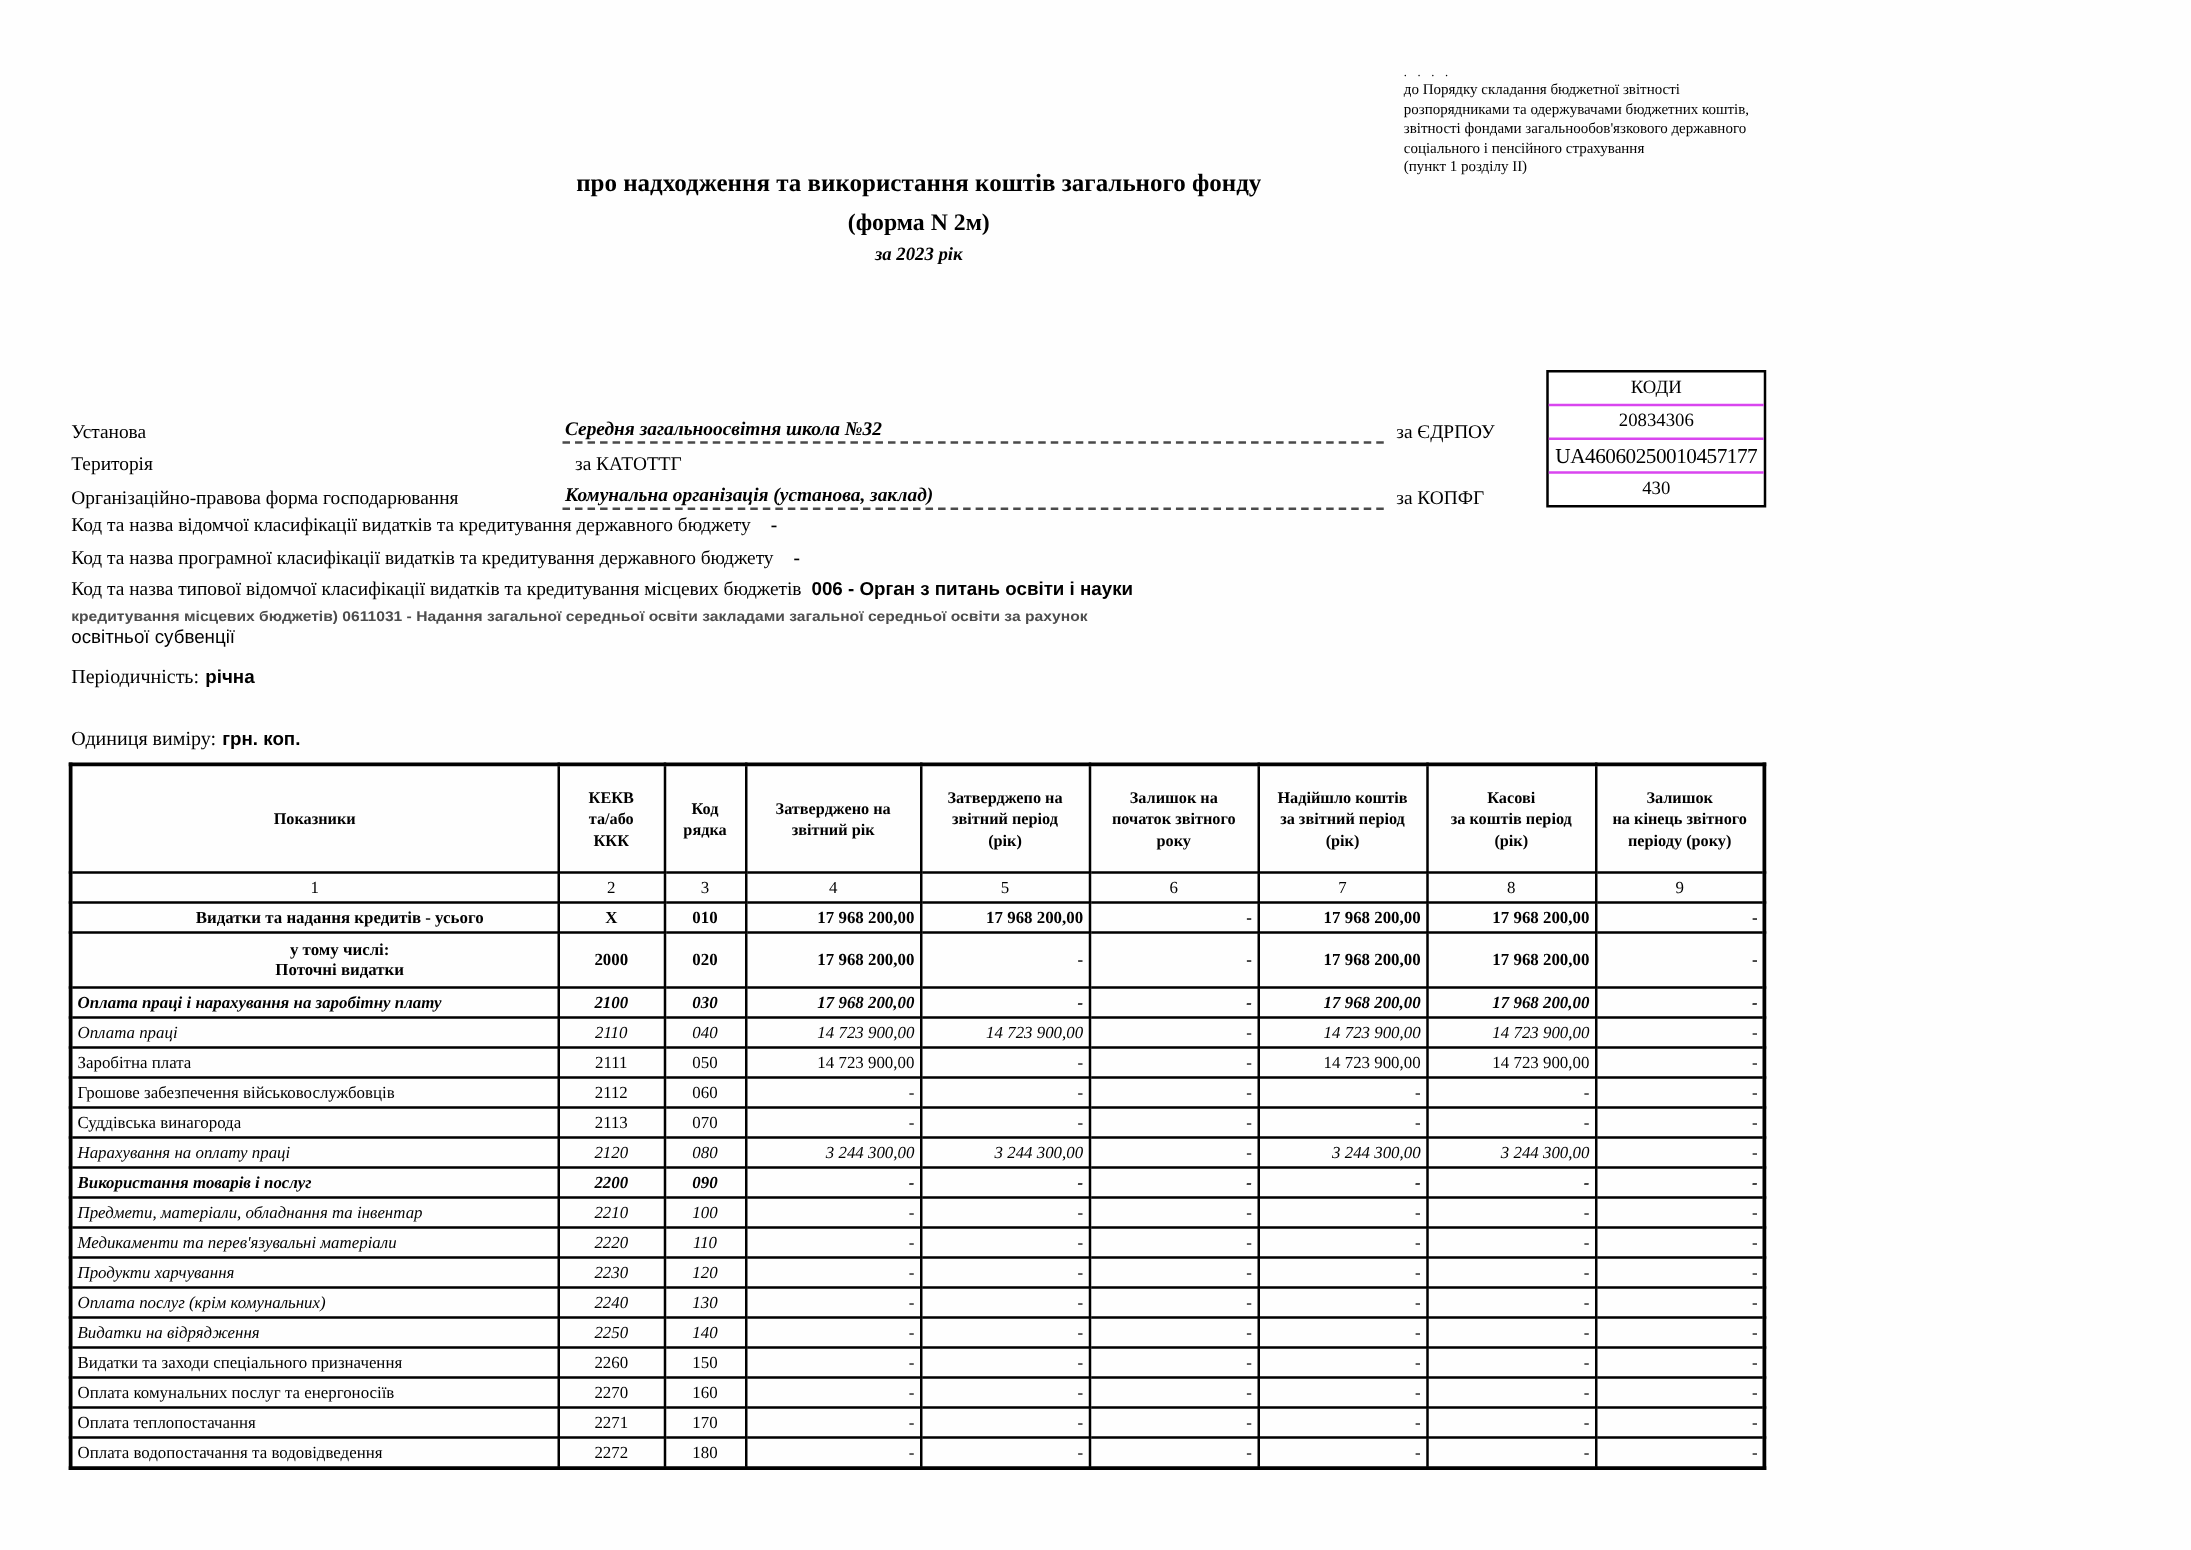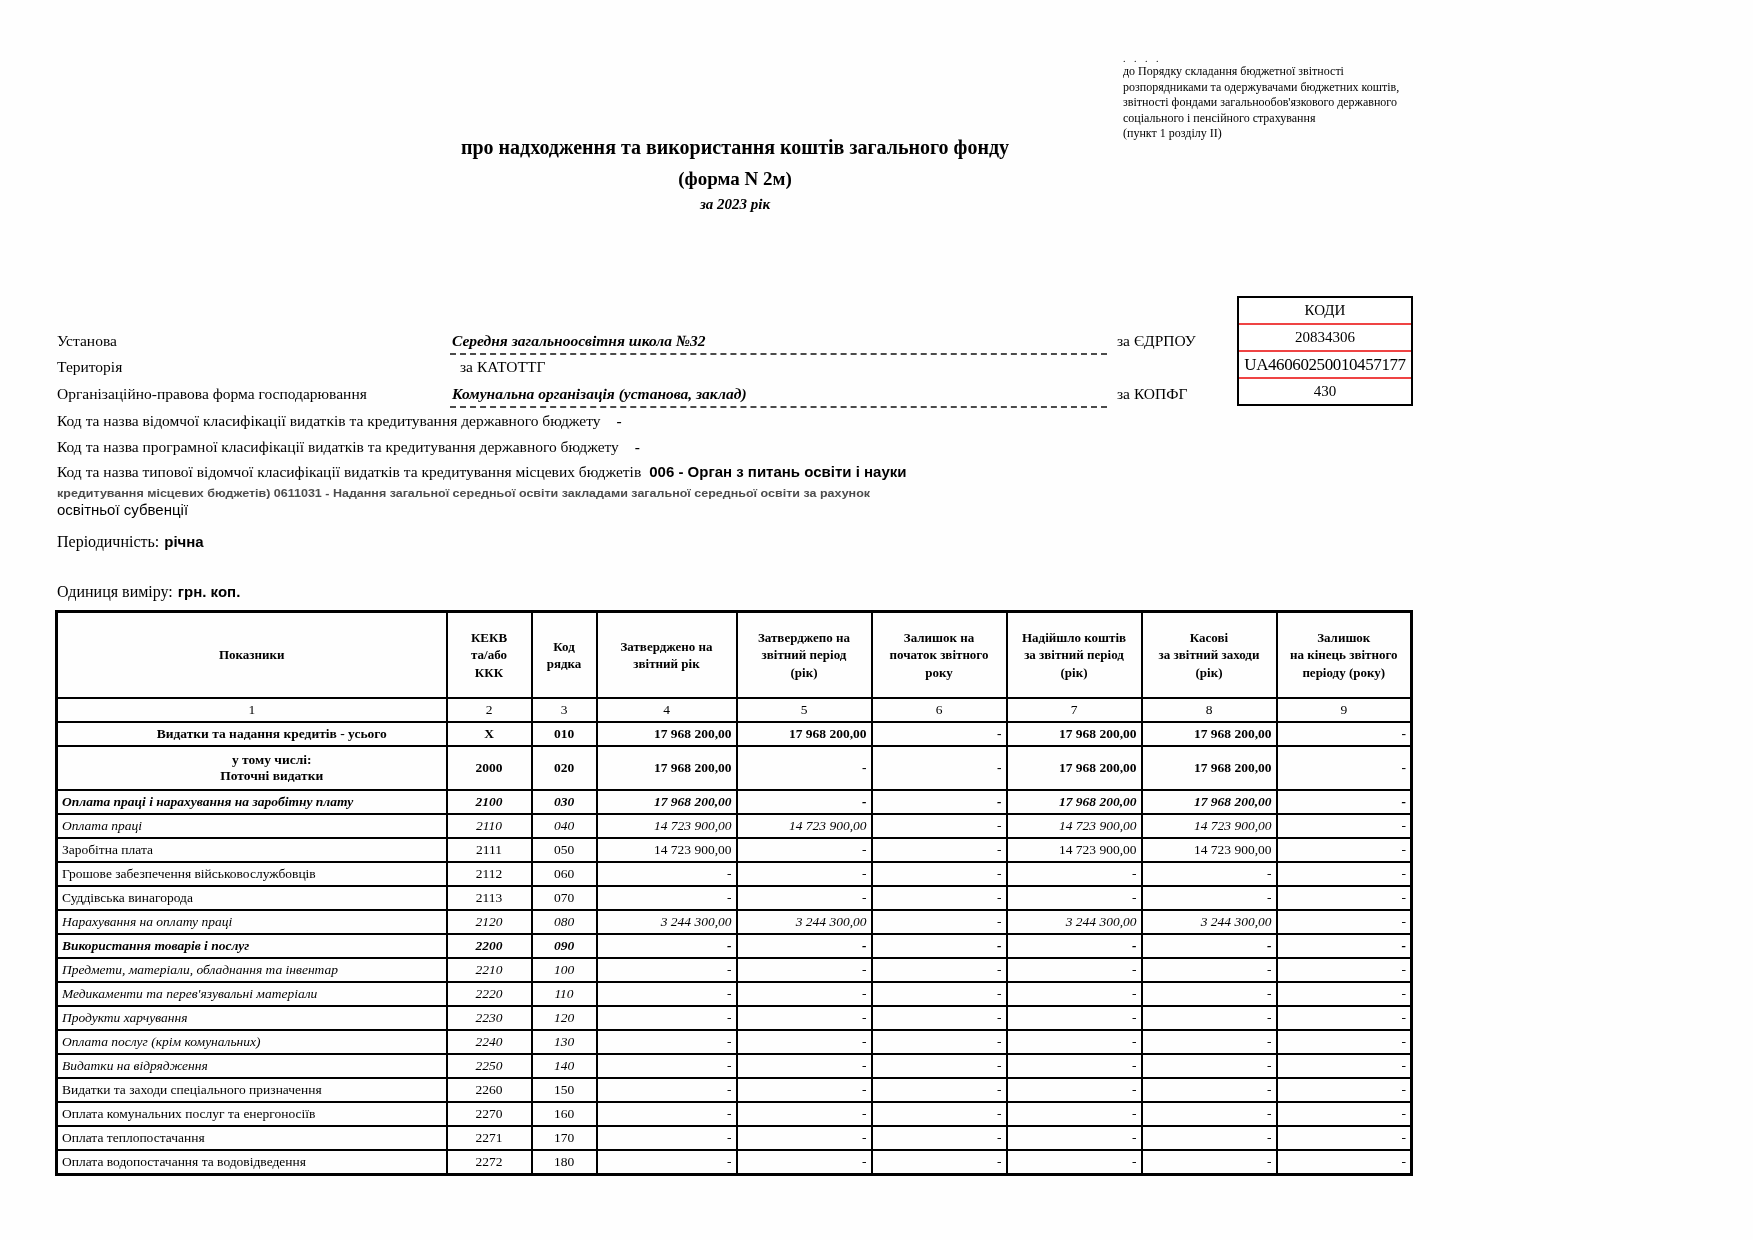--- a/index.html
+++ b/index.html
@@ -11,27 +11,27 @@
   
   .annotation { position:absolute; left:1123px; top:54px; width:320px; font-size:12px; line-height:15.5px; }
   .annotation .dots { font-size:10px; letter-spacing:3px; line-height:10px; }
   
   .title-block { position:absolute; left:120px; top:136px; width:1230px; text-align:center; }
   .t1 { font-size:21px; font-weight:bold; margin-bottom:9px; }
   .t2 { font-size:20px; font-weight:bold; margin-bottom:9px; }
   .t3 { font-size:19px; font-weight:bold; margin-bottom:6px; }
   .t4 { font-size:15px; font-weight:bold; font-style:italic; }
   
-  .info-row { position:absolute; left:57px; width:1178px; display:flex; font-size:15.5px; height:23px; }
+  .info-row { position:absolute; left:57px; width:1178px; display:flex; align-items:flex-end; font-size:15.5px; height:23px; }
   .il { width:393px; flex:none; white-space:nowrap; }
   .iv { flex:1; font-weight:bold; font-style:italic; border-bottom:2px dashed #4a4a4a; padding-left:2px; white-space:nowrap; overflow:hidden; }
   .ic { flex:none; width:118px; padding-left:10px; white-space:nowrap; }
   
   .codes-box { position:absolute; left:1237px; top:296px; width:172px; border:2px solid #000; background:#fff; }
-  .codes-cell { height:25px; line-height:25px; text-align:center; font-size:15px; border-top:2px solid #ef4444; overflow:hidden; white-space:nowrap; }
+  .codes-cell { height:25px; line-height:25px; text-align:center; font-size:15px; border-top:2px solid #d946ef; overflow:hidden; white-space:nowrap; }
   .codes-cell:first-child { border-top:none; }
   .codes-katottg { font-size:17px; letter-spacing:-0.4px; }
   
   .class-line { position:absolute; left:57px; font-size:15.5px; white-space:nowrap; }
   .cl-val { font-weight:bold; padding-left:16px; }
   .cl-val.big { font-family:"Liberation Sans", sans-serif; font-size:15px; padding-left:8px; }
   .overlap-line { position:absolute; left:57px; top:486px; width:1125px; font-family:"Liberation Sans", sans-serif;
     font-weight:bold; font-size:12.5px; color:#4c4c4c; white-space:nowrap; overflow:hidden; transform:scaleY(.9); }
   .subvention-line { position:absolute; left:57px; top:501px; font-family:"Liberation Sans", sans-serif; font-weight:normal; font-size:15px; }
   
@@ -137,21 +137,21 @@
           <th>Затверджепо на
 звітний період
 (рік)</th>
           <th>Залишок на
 початок звітного
 року</th>
           <th>Надійшло коштів
 за звітний період
 (рік)</th>
           <th>Касові
-за звітний заходи
+за коштів період
 (рік)</th>
           <th>Залишок
 на кінець звітного
 періоду (року)</th>
         </tr>
       </thead>
     <tbody class="data">
         <tr class="numrow">
           <td>1</td>
           <td>2</td>

